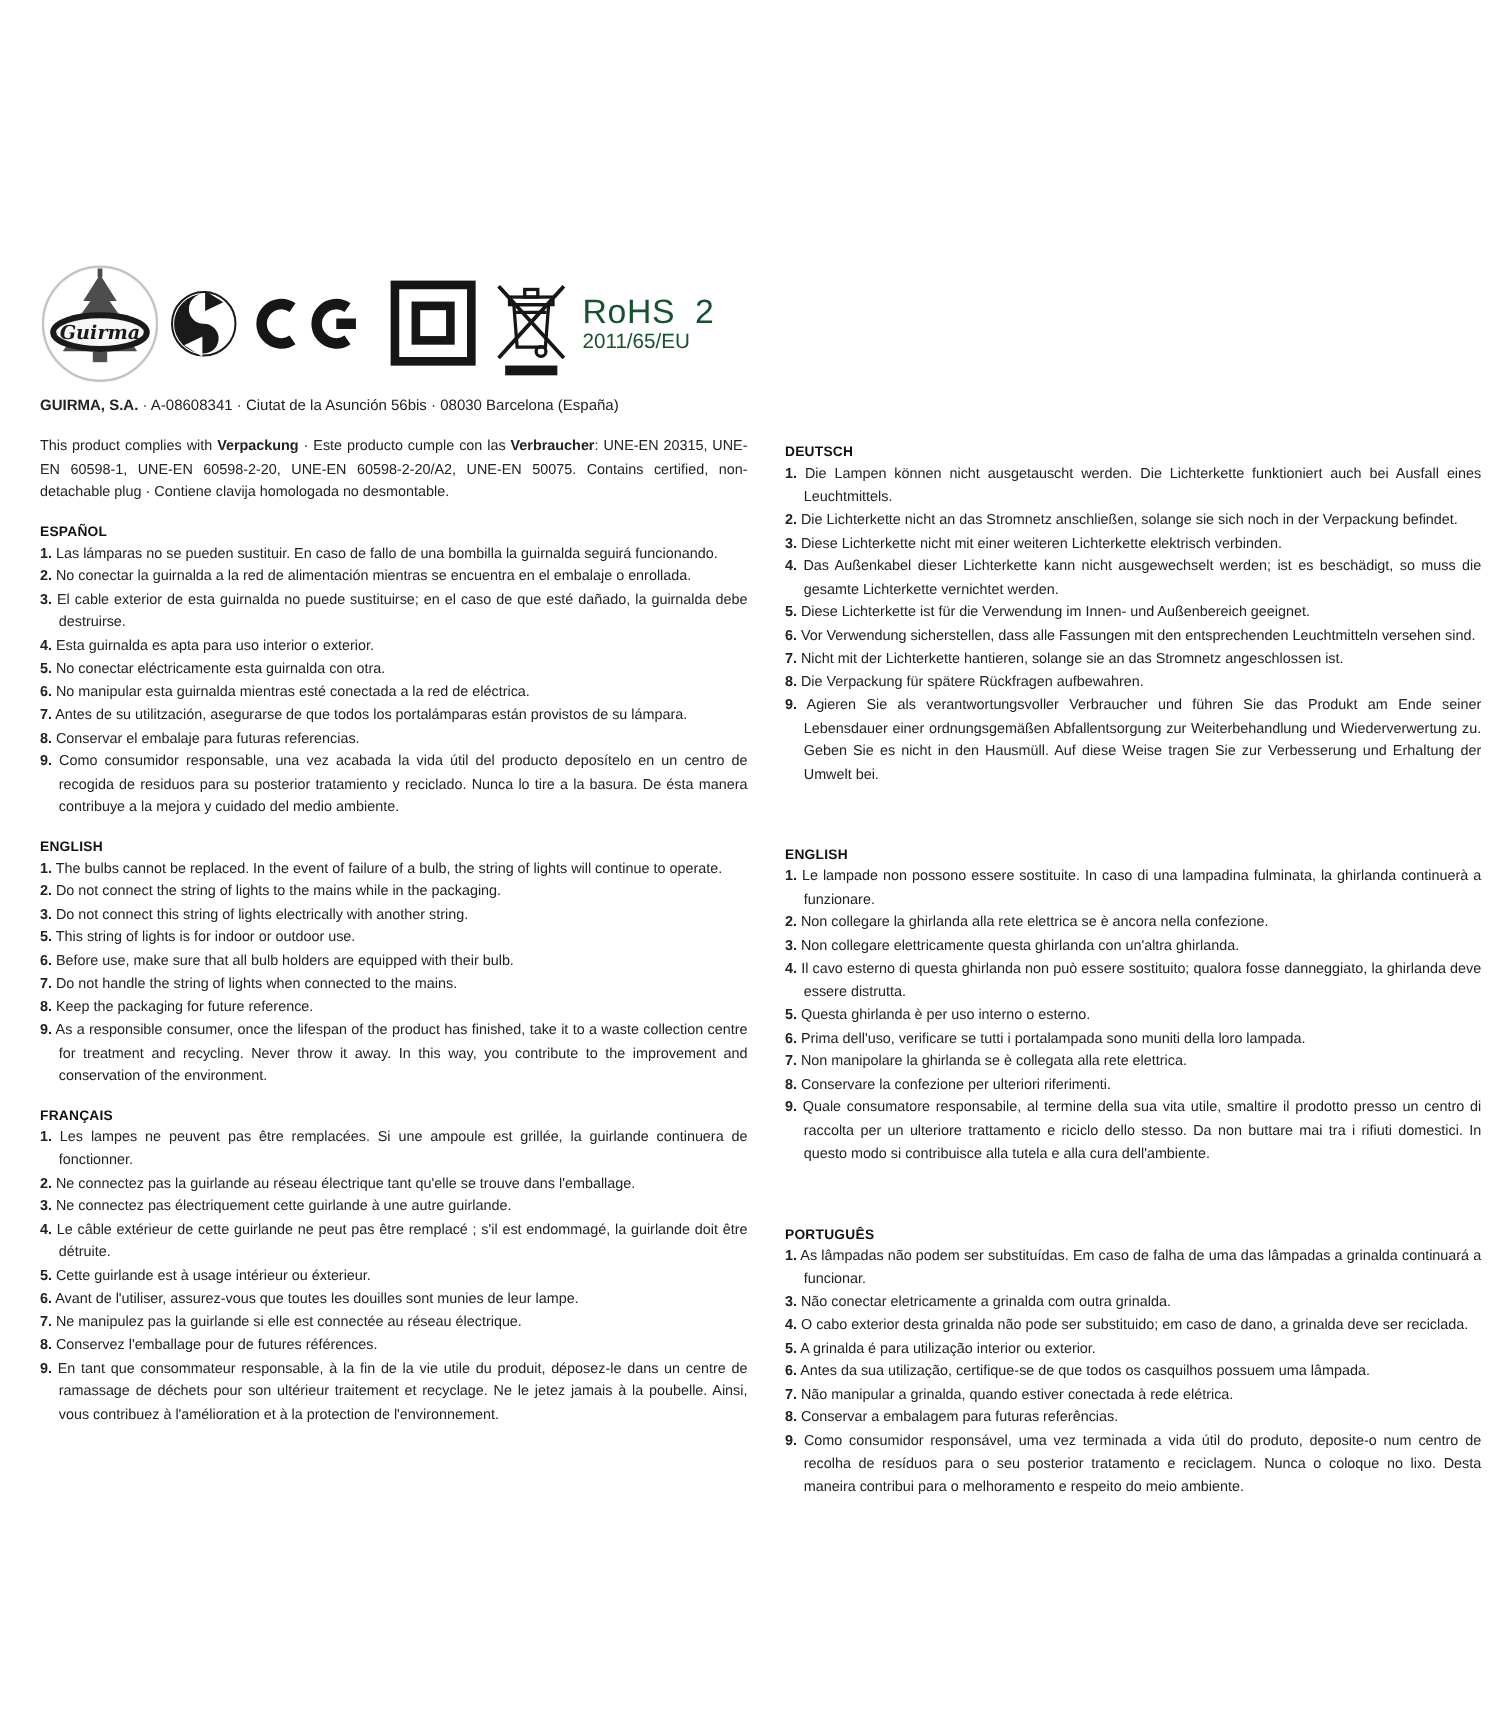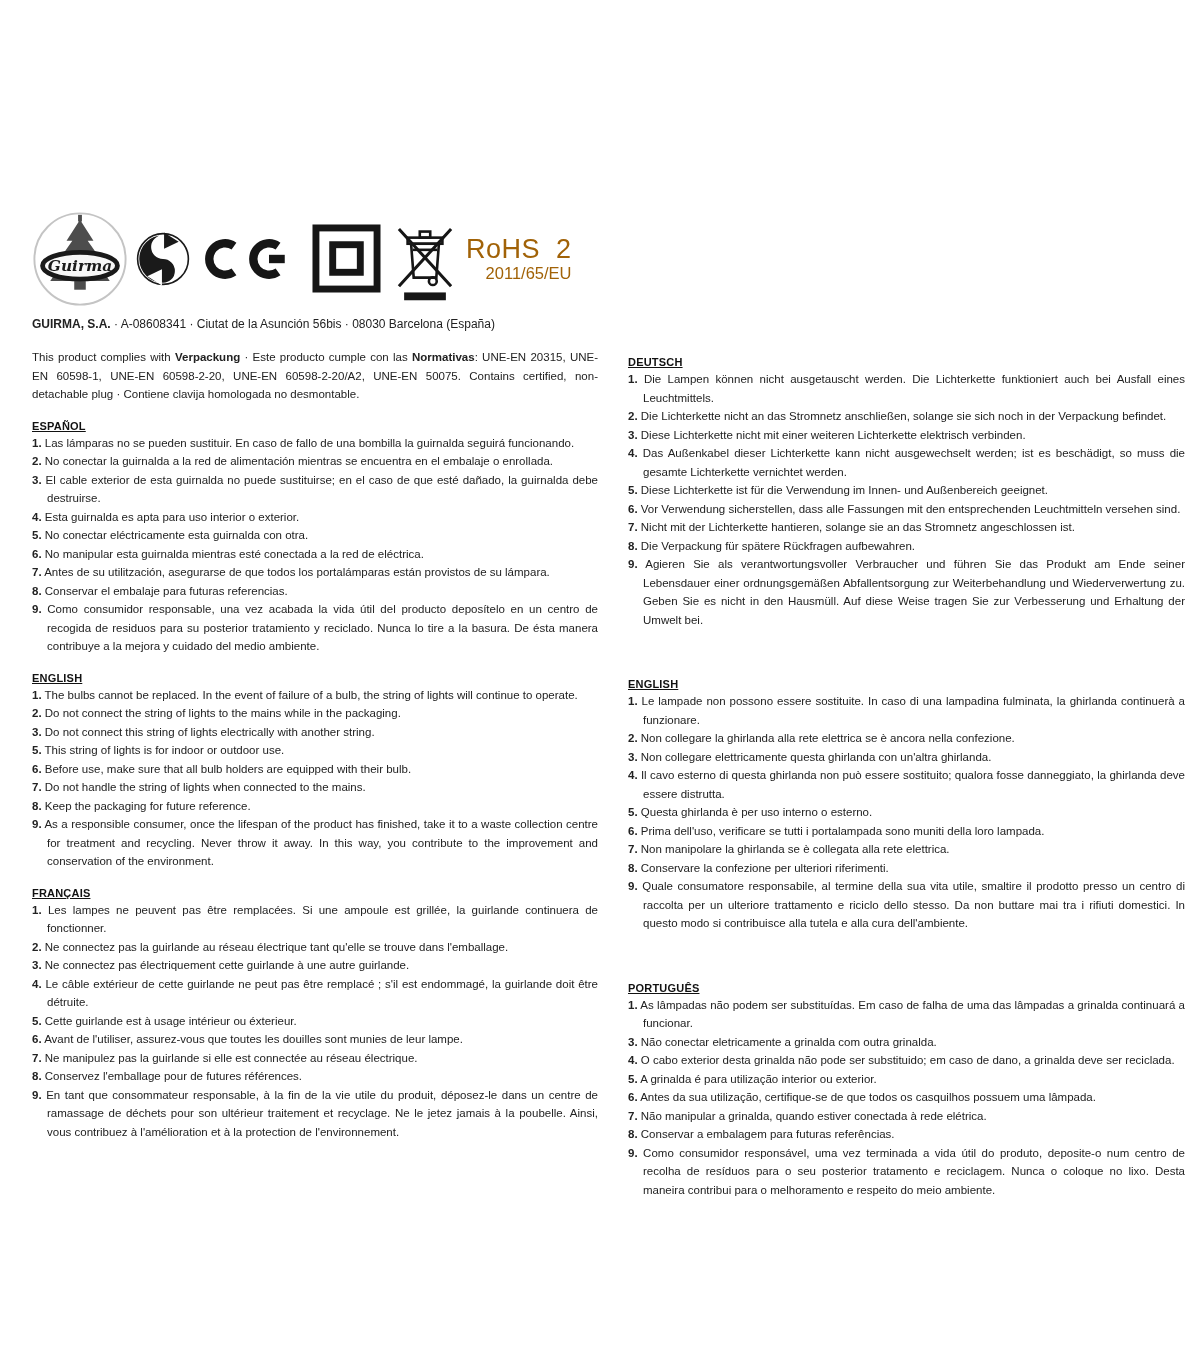--- a/index.html
+++ b/index.html
@@ -13,42 +13,42 @@
   .page { padding: 210px 15px 0 32px; box-sizing: border-box; }
 
   
   .logo-row { display: flex; align-items: center; height: 97px; }
   .logo-row svg { display: block; flex: 0 0 auto; }
   .guirma-svg { width: 96px; height: 96px; }
   .greendot-svg { width: 54px; height: 54px; margin-left: 8px; }
   .ce-svg { width: 86px; height: 56px; margin-left: 14px; }
   .sq-svg { width: 69px; height: 69px; margin-left: 22px; }
   .bin-svg { width: 58px; height: 80px; margin-left: 15px; margin-top: 6px; }
-  .rohs { margin-left: 12px; line-height: 1.05; color: #a16207; text-align: right; }
+  .rohs { margin-left: 12px; line-height: 1.05; color: #14532d; }
   .rohs-1 { font-size: 27px; word-spacing: 8px; letter-spacing: 0.5px; }
   .rohs-2 { font-size: 16.5px; margin-top: 2px; }
 
   .company { margin: 10px 0 0 0; font-size: 12px; color: #222; }
   .b { font-weight: bold; }
   .specs { margin: 14px 0 0 0; font-size: 12px; color: #2a2a2a; display: flex; }
   .spec-part { margin-right: 19px; white-space: nowrap; }
 
   
   .columns { display: flex; margin-top: 17px; }
   .col-left { width: 566px; flex: 0 0 566px; }
   .col-right { width: 557px; flex: 0 0 557px; margin-left: 30px; padding-top: 8px; }
 
   .compliance {
     margin: 0; font-size: 11.5px; line-height: 18.5px;
     text-align: justify; color: #222;
   }
   .lang-section { margin-top: 16px; }
   .col-right .lang-section { margin-top: 49px; }
   .col-right .lang-section:first-child { margin-top: 0; }
-  .lang-title { font-weight: bold; font-size: 11px; letter-spacing: 0.2px; color: #111; text-decoration: underline; }
+  .lang-title { font-weight: bold; font-size: 11px; letter-spacing: 0.2px; color: #111; }
   .items { margin-top: 2px; }
   .item {
     font-size: 11.5px; line-height: 18.5px; color: #222;
     padding-left: 15px; text-indent: -15px; text-align: justify;
   }
   .item .num { font-weight: bold; }
 </style>
 </head>
 <body>
 
@@ -97,21 +97,21 @@
       <div class="rohs-1">RoHS 2</div>
       <div class="rohs-2">2011/65/EU</div>
     </div>
   </div>
 
   <p class="company"><span class="b">GUIRMA, S.A.</span><span> · A-08608341 · Ciutat de la Asunción 56bis · 08030 Barcelona (España)</span></p>
 
 
   <div class="columns">
     <div class="col col-left">
-      <p class="compliance"><span>This product complies with </span><span class="b">Verpackung</span><span> · Este producto cumple con las </span><span class="b">Normativas</span><span>: UNE-EN 20315, UNE-EN 60598-1, UNE-EN 60598-2-20, UNE-EN 60598-2-20/A2, UNE-EN 50075. Contains certified, non-detachable plug · Contiene clavija homologada no desmontable.</span></p>
+      <p class="compliance"><span>This product complies with </span><span class="b">Verpackung</span><span> · Este producto cumple con las </span><span class="b">Verbraucher</span><span>: UNE-EN 20315, UNE-EN 60598-1, UNE-EN 60598-2-20, UNE-EN 60598-2-20/A2, UNE-EN 50075. Contains certified, non-detachable plug · Contiene clavija homologada no desmontable.</span></p>
       <div id="col-left-sections">
           <div class="lang-section">
             <div class="lang-title">ESPAÑOL</div>
             <div class="items">
               <div class="item"><span class="num">1.</span> Las lámparas no se pueden sustituir. En caso de fallo de una bombilla la guirnalda seguirá funcionando.</div>
               <div class="item"><span class="num">2.</span> No conectar la guirnalda a la red de alimentación mientras se encuentra en el embalaje o enrollada.</div>
               <div class="item"><span class="num">3.</span> El cable exterior de esta guirnalda no puede sustituirse; en el caso de que esté dañado, la guirnalda debe destruirse.</div>
               <div class="item"><span class="num">4.</span> Esta guirnalda es apta para uso interior o exterior.</div>
               <div class="item"><span class="num">5.</span> No conectar eléctricamente esta guirnalda con otra.</div>
               <div class="item"><span class="num">6.</span> No manipular esta guirnalda mientras esté conectada a la red de eléctrica.</div>

